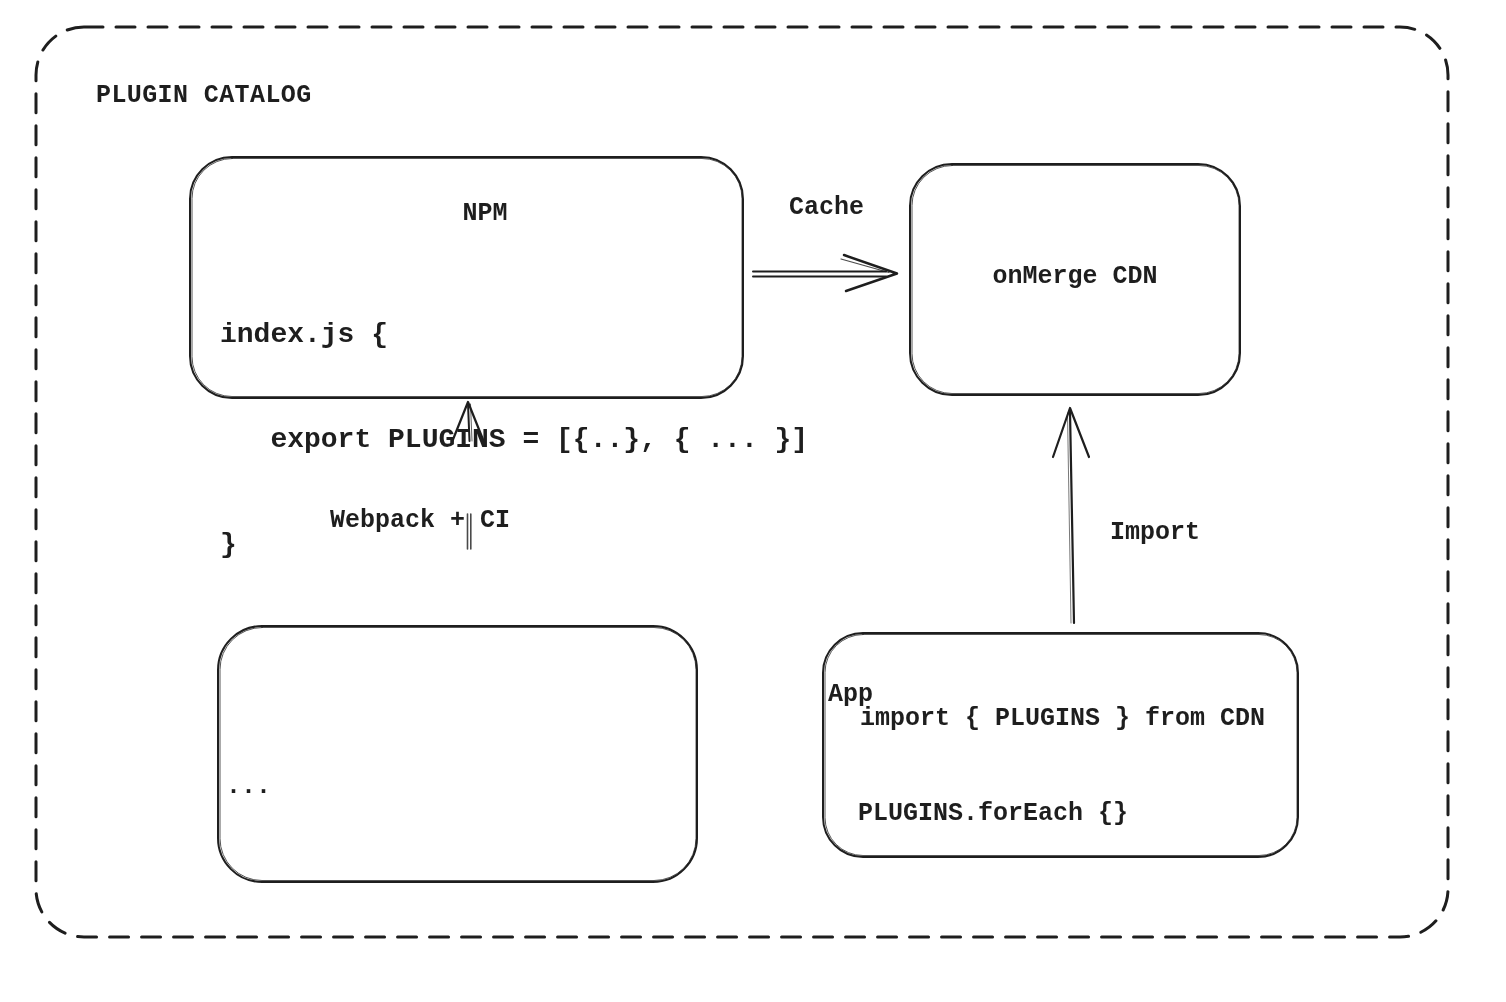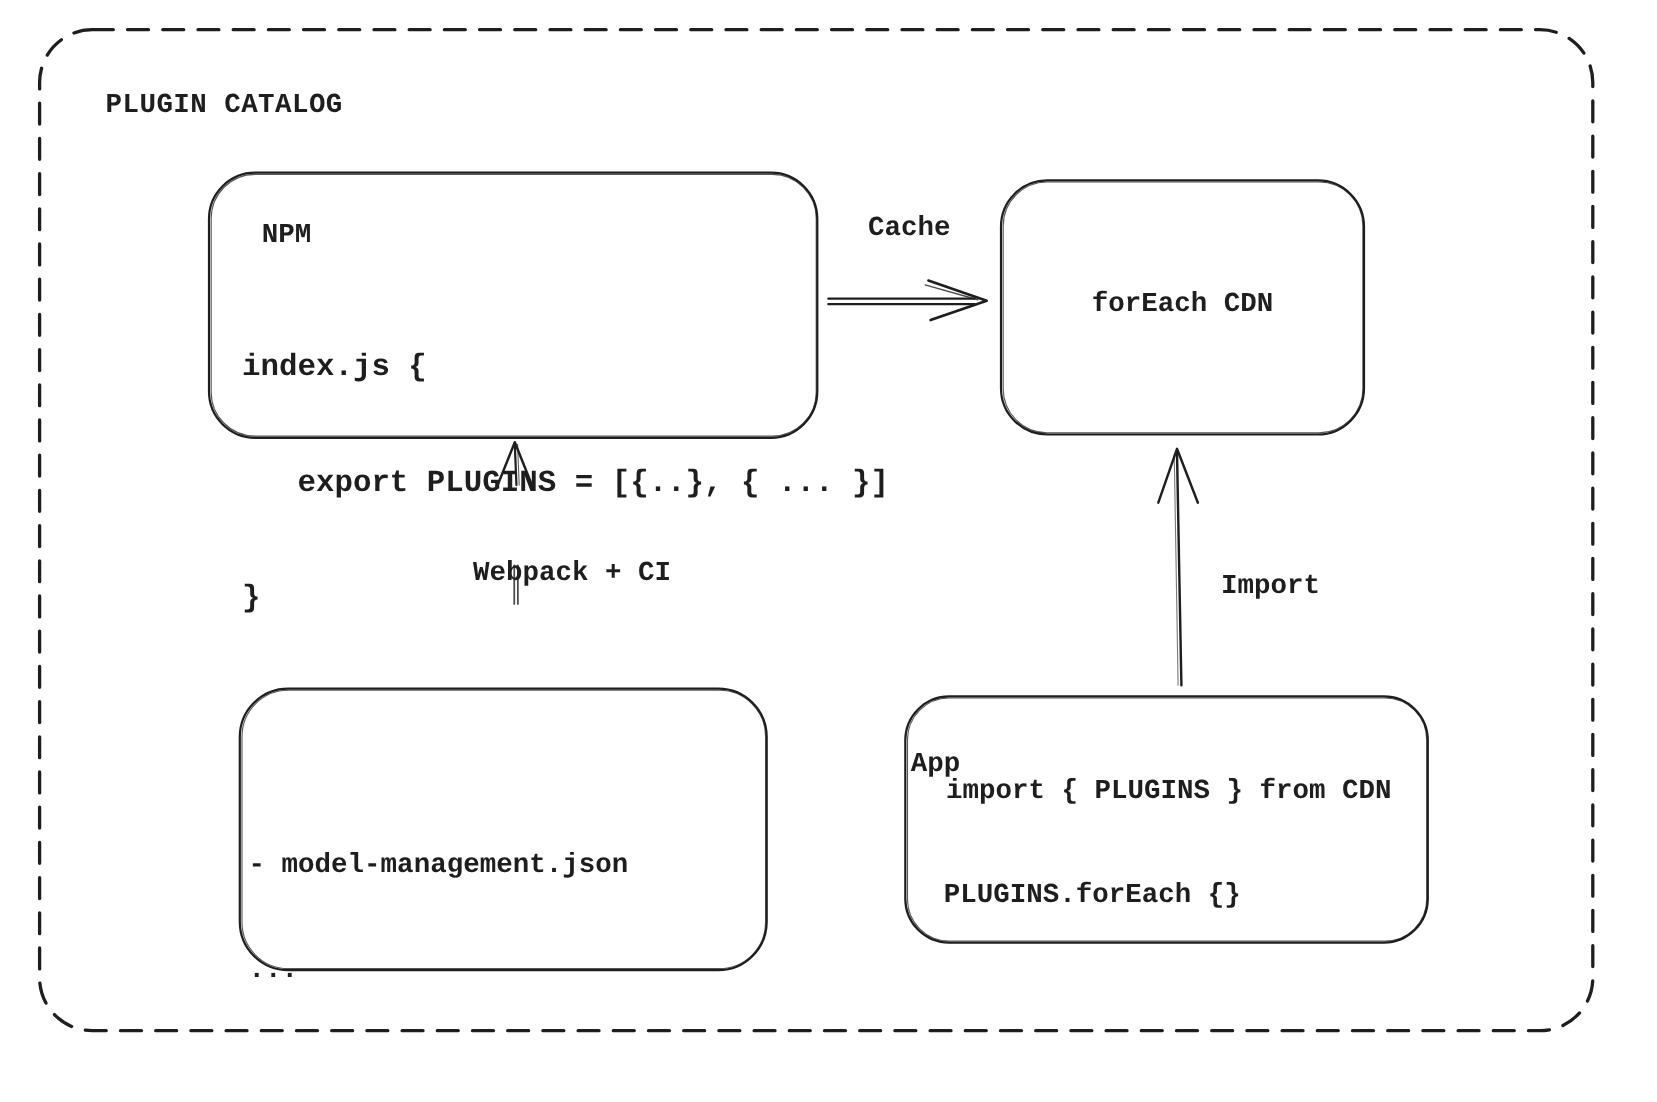--- a/index.html
+++ b/index.html
@@ -17,25 +17,25 @@
     position:absolute;
     font-size:25px;
     font-weight:600;
     line-height:29px;
     white-space:pre;
     color:#1e1e1e;
   }
   .code{white-space:pre;}
   
   .t-title      {left:96px;  top:81px;  letter-spacing:0.4px;}
-  .t-npm-title  {left:190px; top:199px; width:590px; margin-left:48px;}
+  .t-npm-title  {left:190px; top:199px; width:590px; text-align:center;}
   .t-npm-code   {left:220px; top:247px; font-size:28px; line-height:35px;}
   .t-cache      {left:789px; top:193px;}
   .t-cdn        {left:910px; top:262px; width:330px; text-align:center;}
-  .t-build      {left:330px; top:446px; width:280px; text-align:right; line-height:30px;}
+  .t-build      {left:330px; top:446px; width:280px; text-align:left; line-height:30px;}
   .t-repo-title {left:290px; top:564px;}
   .t-repo-files {left:226px; top:708px; line-height:31.5px;}
   .t-app-title  {left:828px; top:680px;}
   .t-app-code1  {left:860px; top:704px;}
   .t-app-code2  {left:858px; top:799px;}
   .t-import     {left:1110px;top:518px;}
 </style>
 </head>
 <body>
 
@@ -91,28 +91,27 @@
 
   <div class="txt t-npm-title">NPM</div>
   <div class="txt code t-npm-code">
     <div>index.js {</div>
     <div>   export PLUGINS = [{..}, { ... }]</div>
     <div>}</div>
   </div>
 
   <div class="txt t-cache">Cache</div>
 
-  <div class="txt t-cdn">forEach CDN</div>
+  <div class="txt t-cdn">onMerge CDN</div>
 
   <div class="txt t-build">
     <div>Webpack + CI</div>
   </div>
 
   <div class="txt code t-repo-files">
-    <div>- model-management.json</div>
     <div>...</div>
   </div>
 
   <div class="txt t-app-title">App</div>
   <div class="txt code t-app-code1">import { PLUGINS } from CDN</div>
   <div class="txt code t-app-code2">PLUGINS.forEach {}</div>
 
   <div class="txt t-import">Import</div>
 
 </div>

